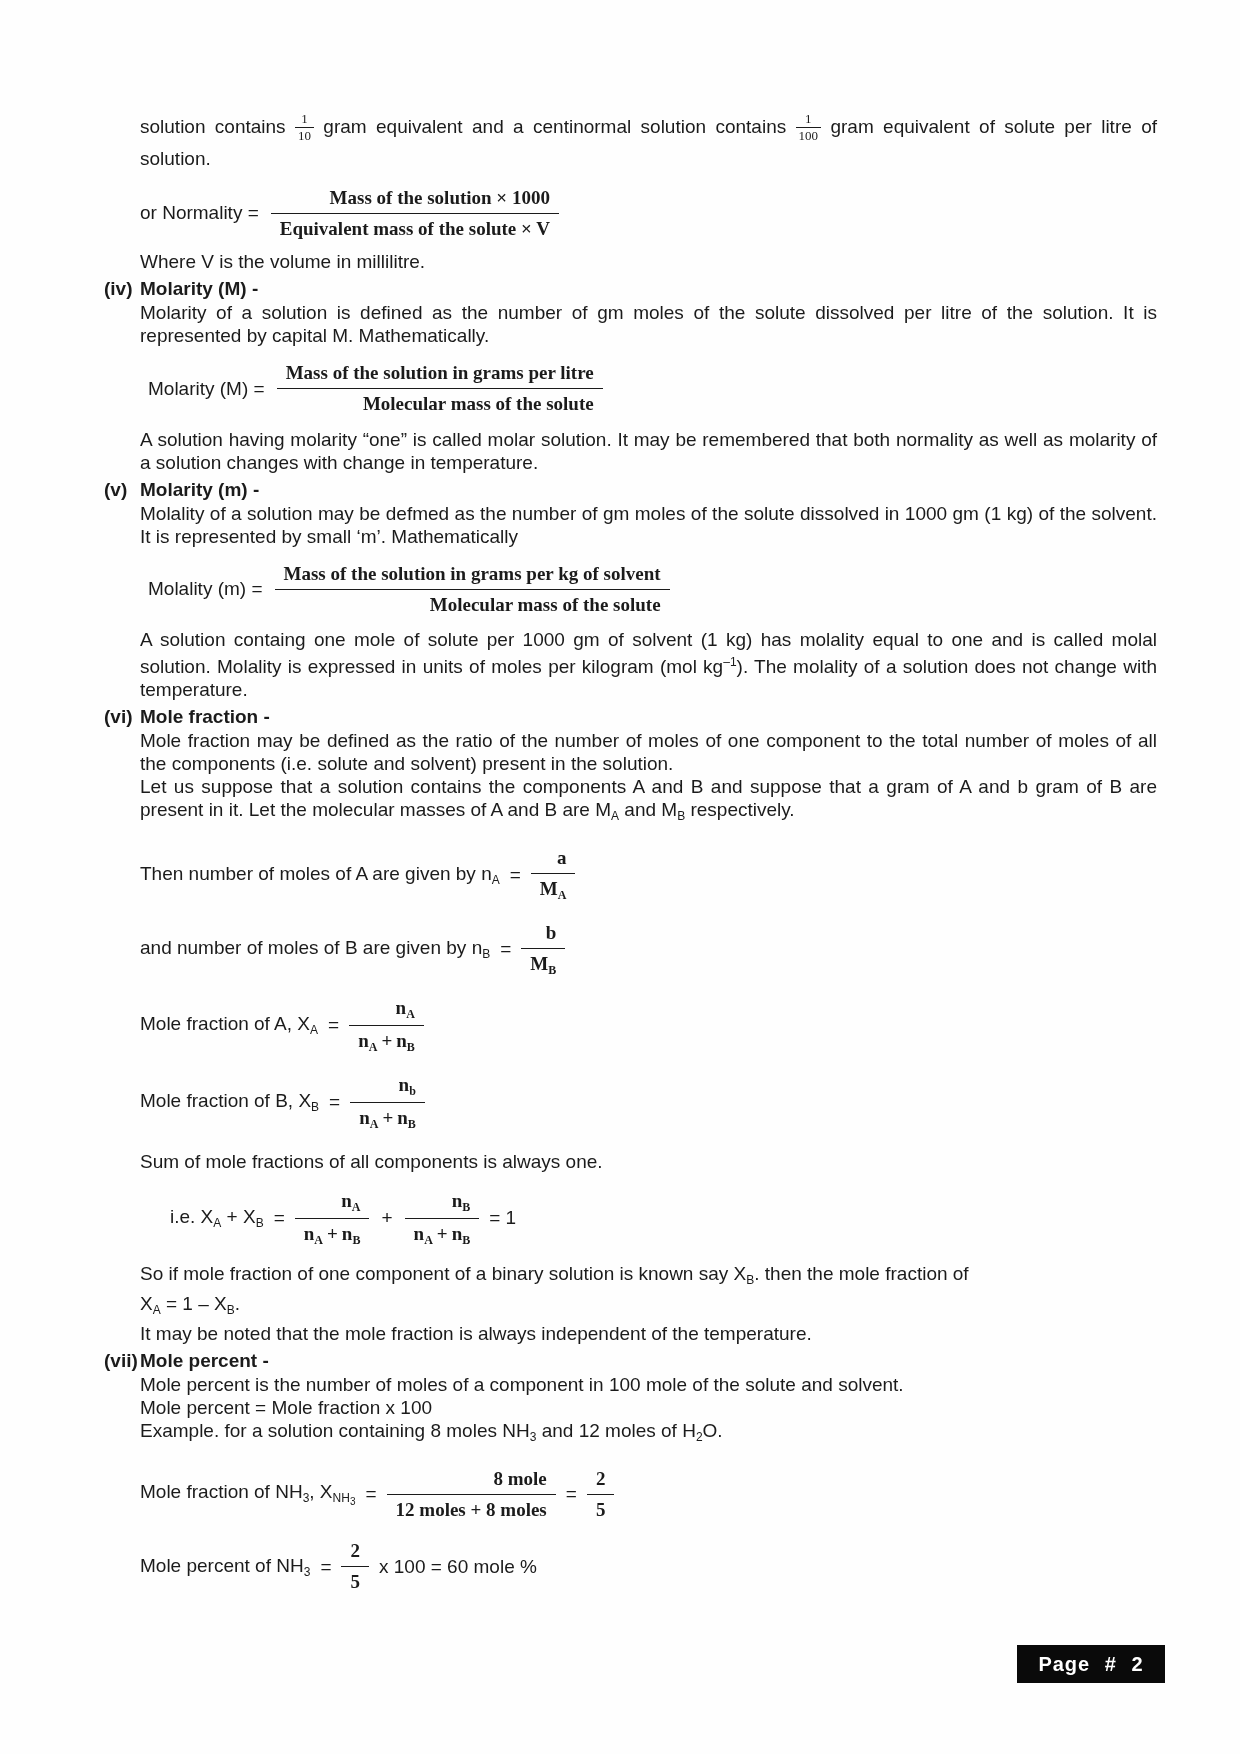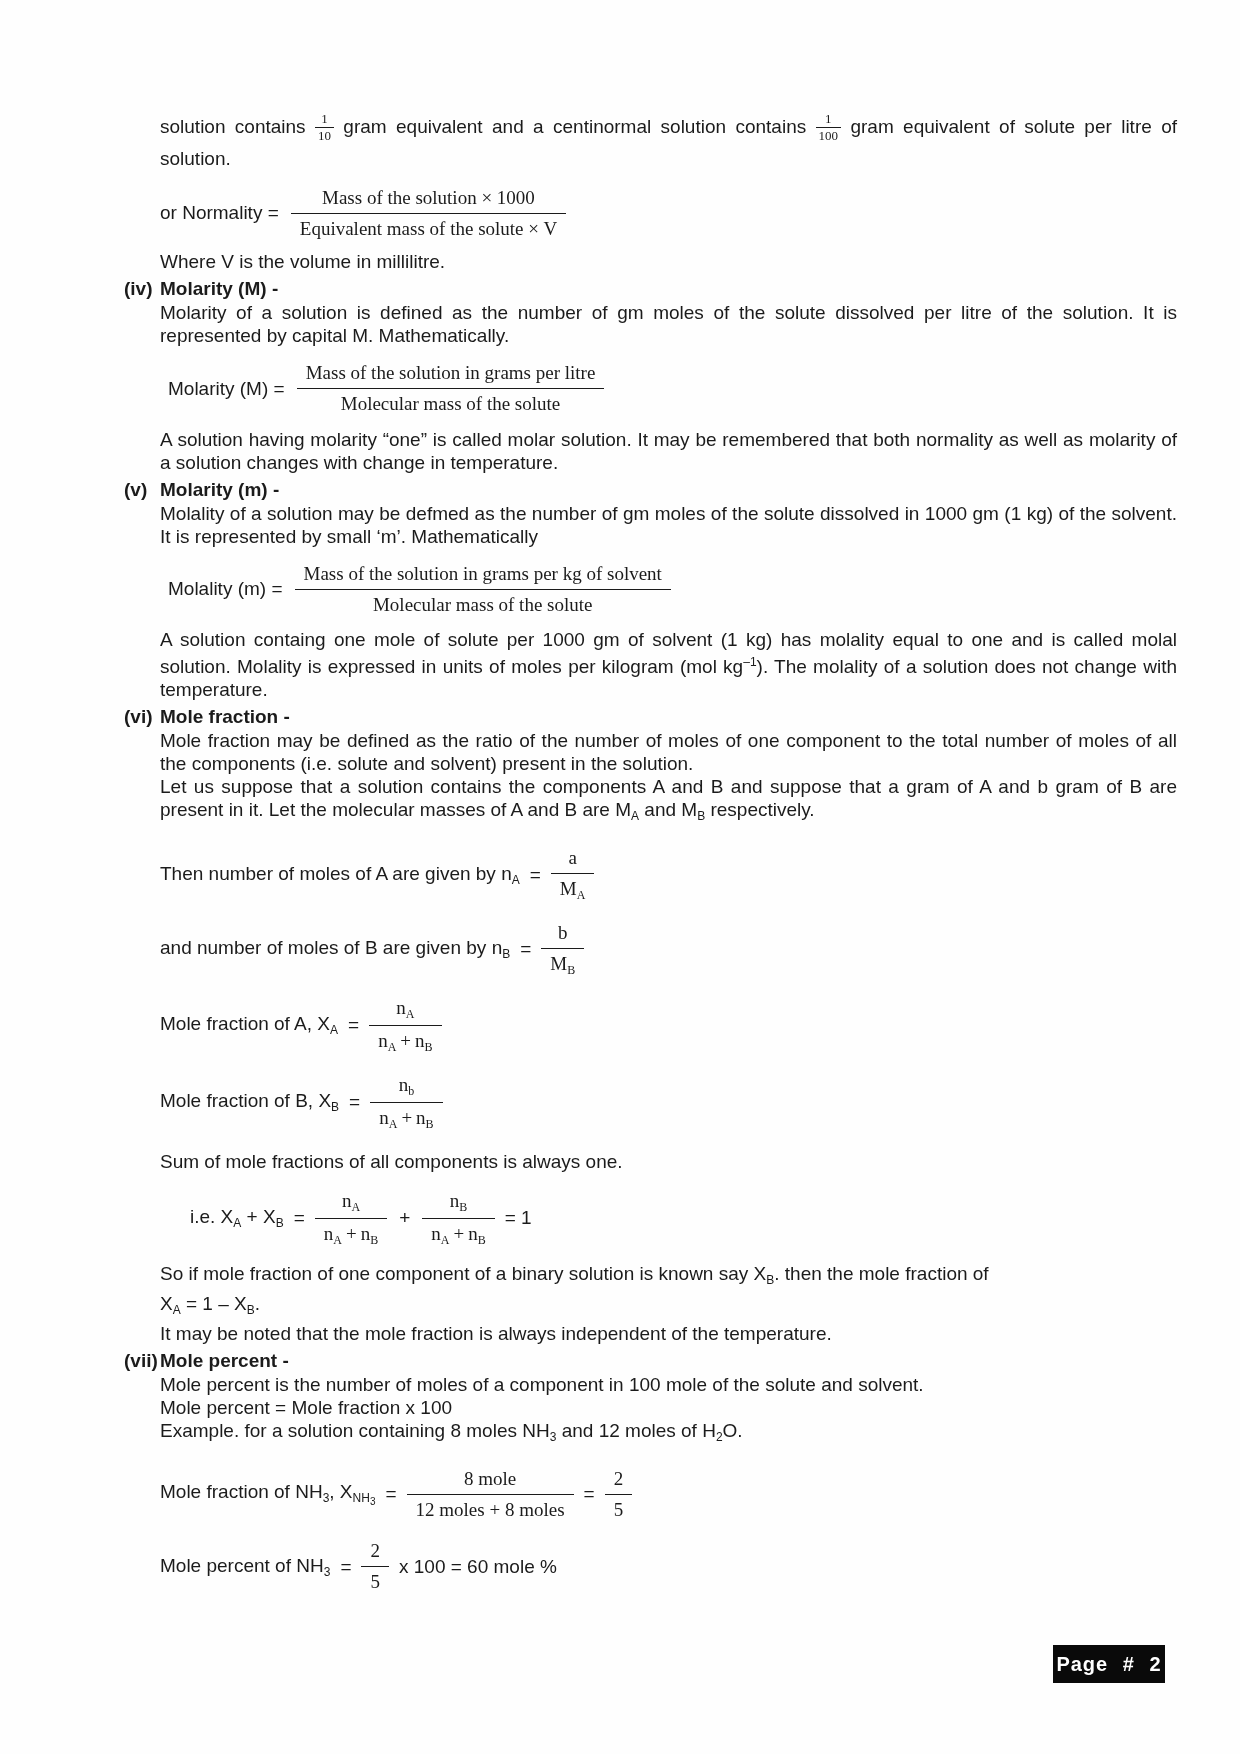--- a/index.html
+++ b/index.html
@@ -4,54 +4,54 @@
 <style>
   html,body{margin:0;padding:0;background:#ffffff;}
   .page{
     position:relative;
     width:1240px;height:1754px;
     background:#fefefe;
     font-family:"Liberation Sans", sans-serif;
     color:#1b1b1b;
     overflow:hidden;
   }
-  .content{position:absolute;left:160px;top:112px;width:1017px;}
+  .content{position:absolute;left:140px;top:112px;width:1017px;}
   .body{font-size:19px;line-height:23px;margin:0;}
   .jf{text-align:justify;}
   .intro-p{line-height:30px;}
   .section-head{position:relative;font-size:19px;line-height:23px;font-weight:bold;margin:4px 0 1px 0;}
   .marker{position:absolute;left:-56px;top:0;font-weight:bold;margin-left:20px;}
   .formula{display:flex;align-items:center;font-size:19px;}
   .flabel{white-space:pre-wrap;}
   .feq{margin:0 10px;}
   .ftail{margin-left:10px;white-space:pre-wrap;}
   .fplus{margin:0 12px;}
   .sfrac{
-    display:inline-block;text-align:center;vertical-align:middle;
-    font-family:"Liberation Serif", serif;line-height:1.25;font-size:19px;
+    display:inline-block;text-align:right;vertical-align:middle;
+    font-family:"Liberation Serif", serif;line-height:1.25;font-size:19px;font-weight:bold;
   }
   .sfrac .fnum{display:block;padding:0 9px 3px 9px;border-bottom:1.6px solid #1b1b1b;}
   .sfrac .fden{display:block;padding:3px 9px 0 9px;}
   .ifrac{
     display:inline-block;text-align:center;vertical-align:middle;
     font-family:"Liberation Serif", serif;font-size:13px;line-height:1.1;
   }
   .ifrac .fnum{display:block;border-bottom:1px solid #1b1b1b;padding:0 3px 1px 3px;}
   .ifrac .fden{display:block;padding:1px 3px 0 3px;}
   .sb{font-size:12px;vertical-align:-4px;}
   .sb2{font-size:10px;vertical-align:-3px;}
   .sup{font-size:12px;vertical-align:7px;}
   .op{margin:0 4px;}
   .m-norm{margin:12px 0 10px 0;}
   .m-std{margin:14px 0 12px 8px;}
   .m-big{margin:18px 0 18px 0;}
   .m-ie{margin:16px 0 14px 0;margin-left:30px;}
   .m-top{margin-top:10px;}
   .page-footer{
-    position:absolute;top:1645px;right:75px;width:112px;height:38px;
+    position:absolute;top:1645px;right:75px;width:148px;height:38px;
     background:#0a0a0a;color:#ffffff;font-weight:bold;font-size:20px;
     display:flex;align-items:center;justify-content:center;
     letter-spacing:1px;word-spacing:8px;
     font-family:"Liberation Sans", sans-serif;
   }
 </style>
 </head>
 <body>
 
 <div class="page">

